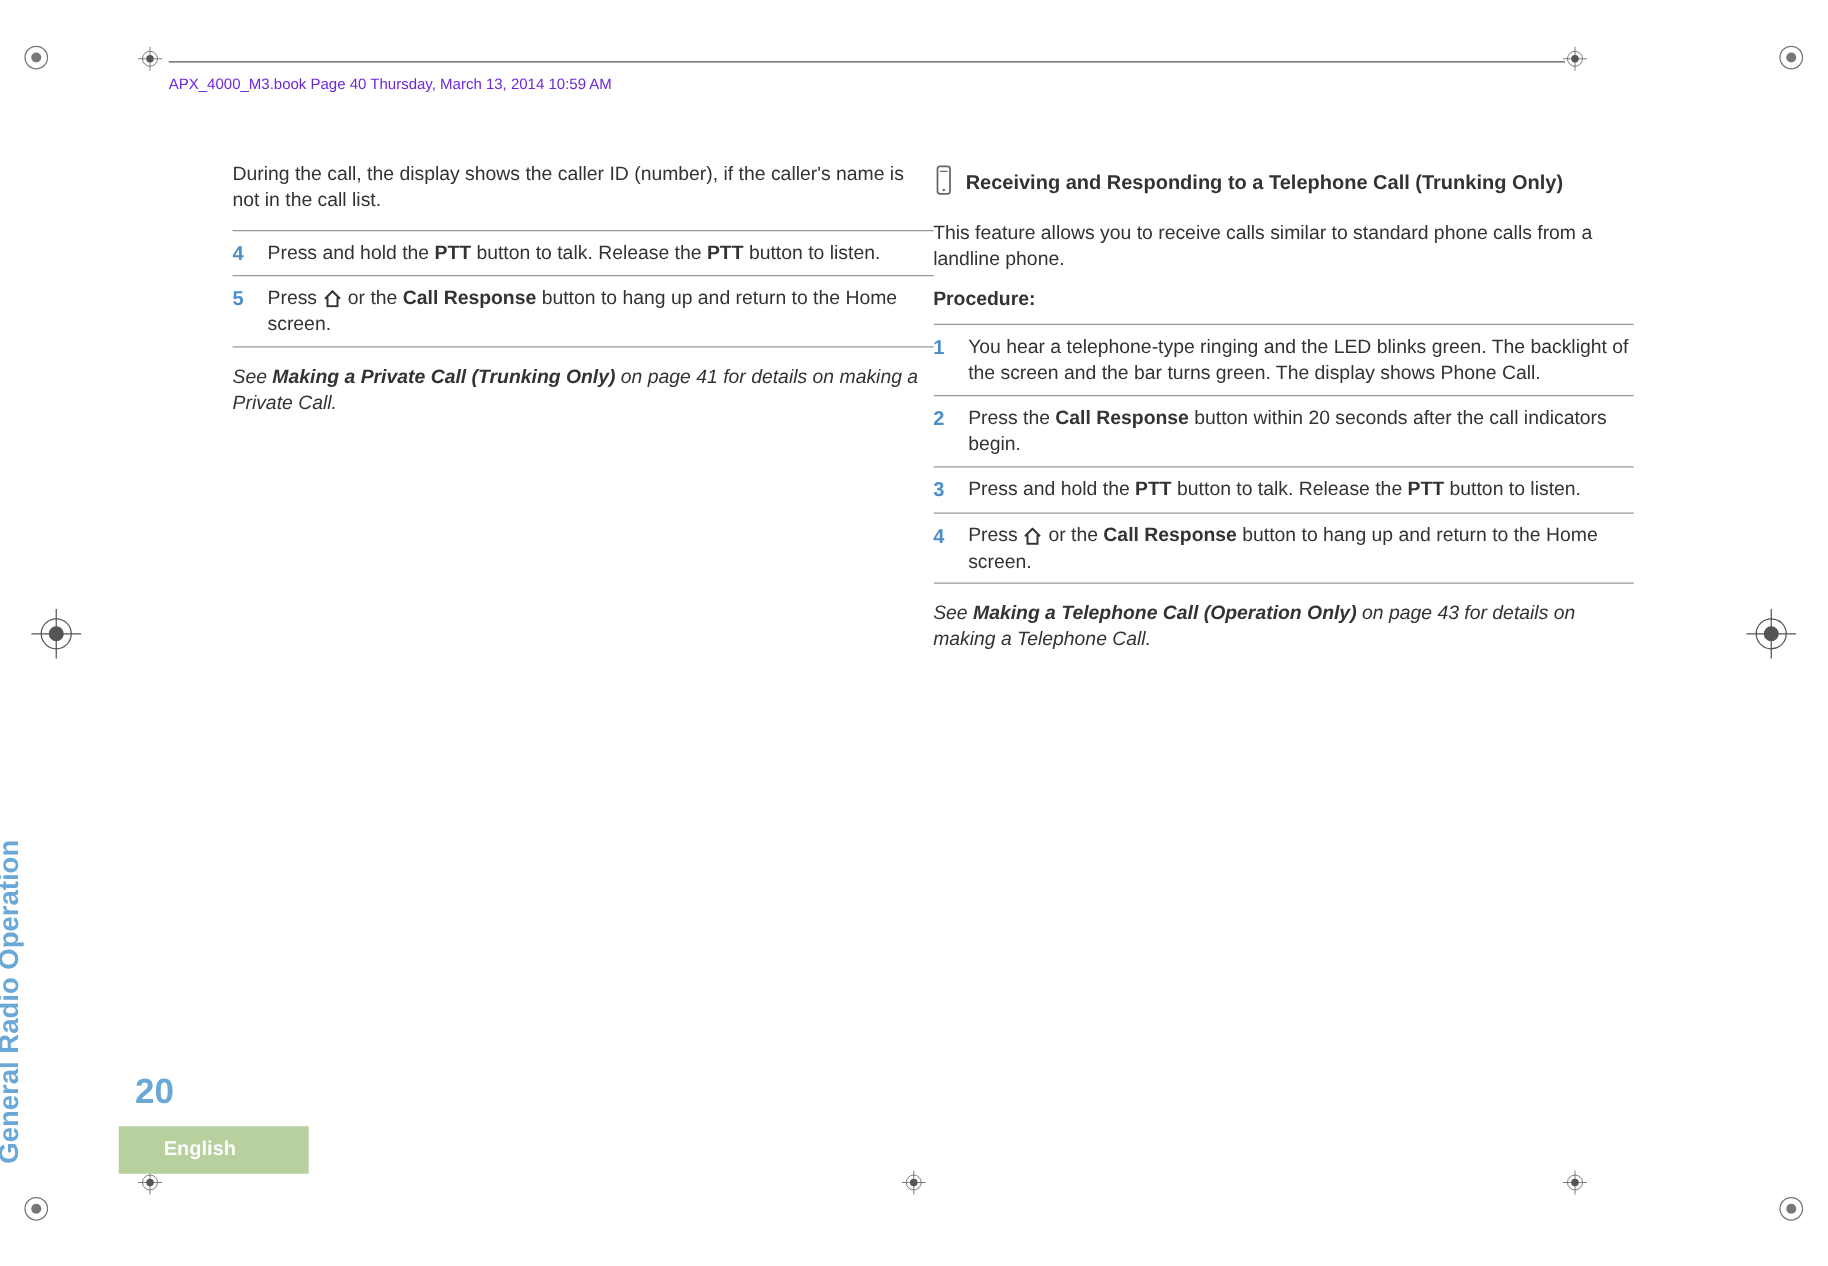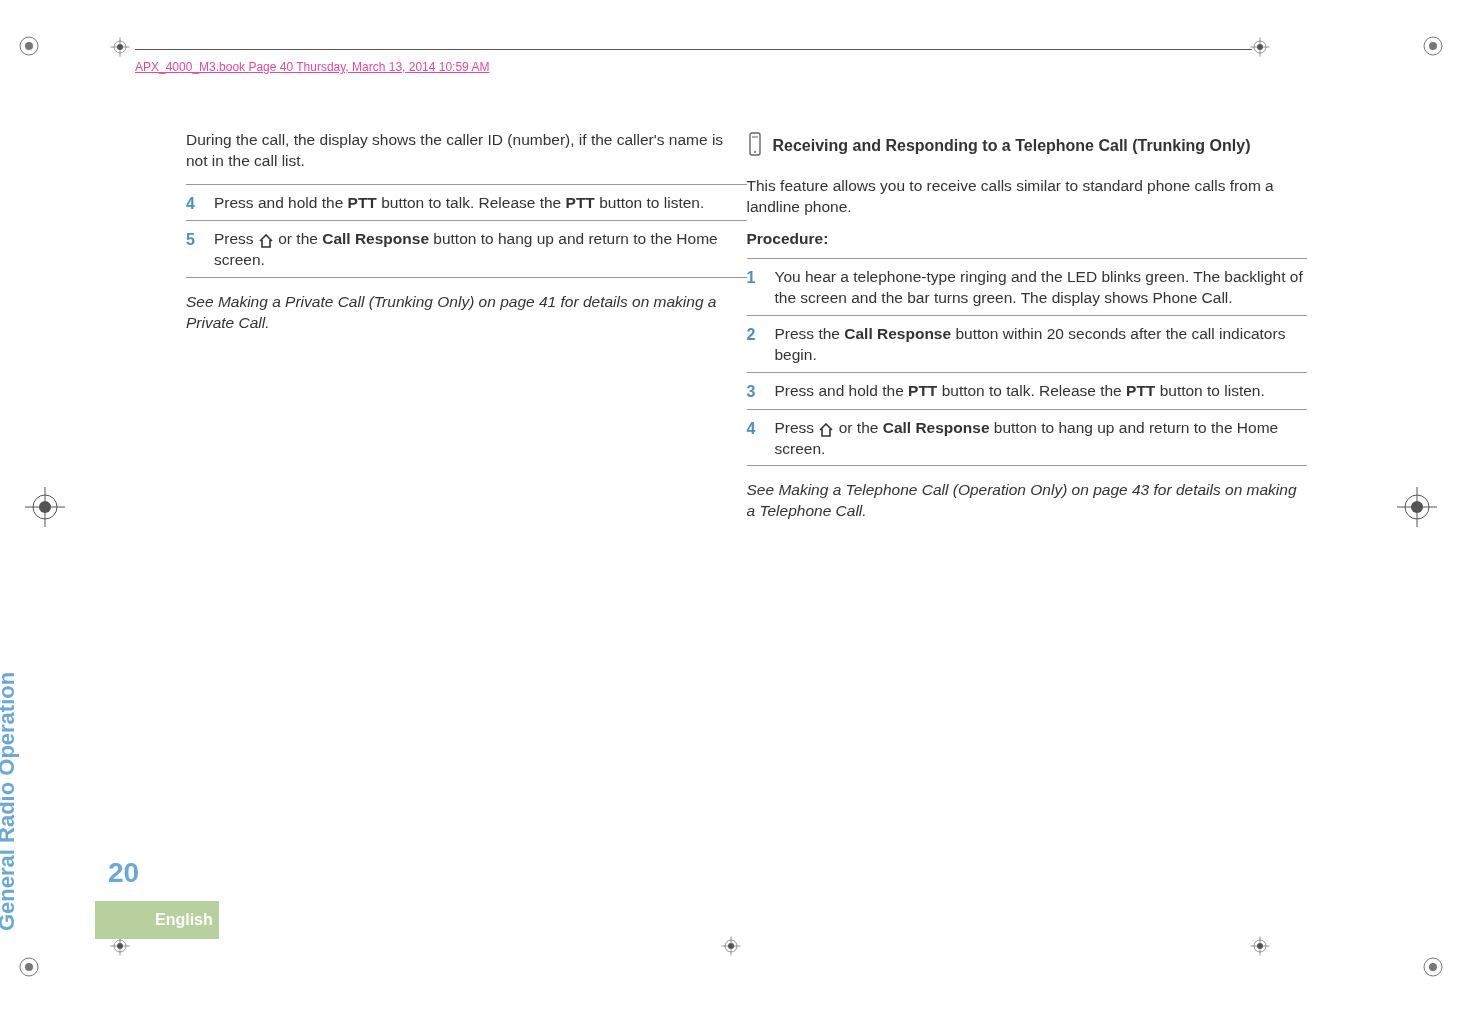--- a/index.html
+++ b/index.html
@@ -43,22 +43,21 @@
     left: 135px;
     right: 210px;
     height: 1px;
     background: #555;
   }
   .header-text {
     position: absolute;
     top: 60px;
     left: 135px;
     font-size: 12px;
-    color: #ec4899;
-    text-decoration: underline;
+    color: #6d28d9;
   }
 
   .page-body {
     position: absolute;
     top: 130px;
     left: 140px;
     right: 155px;
     bottom: 120px;
     display: flex;
   }
@@ -109,21 +108,21 @@
     margin-top: 2px;
   }
   .home-icon {
     display: inline-block;
     vertical-align: middle;
     width: 16px;
     height: 14px;
   }
   .italic { font-style: italic; }
   .bold { font-weight: bold; }
-  .bold-italic { font-weight: normal; font-style: italic; }
+  .bold-italic { font-weight: bold; font-style: italic; }
   .display-text { font-family: Arial, sans-serif; font-weight: normal; font-size: 15.5px; }
   .sidebar-rotated {
     transform: rotate(-90deg);
     transform-origin: left bottom;
     color: #6aa8d8;
     font-weight: bold;
     font-size: 22px;
     white-space: nowrap;
     position: absolute;
     left: 20px;
@@ -138,22 +137,22 @@
     bottom: 124px;
   }
   .lang-badge {
     position: absolute;
     left: 95px;
     bottom: 74px;
     background: #b8cf9e;
     color: #fff;
     font-weight: bold;
     font-size: 16px;
-    padding: 10px 28px 10px 60px;
-    width: 124px;
+    padding: 10px 28px 10px 36px;
+    width: 152px;
   }
   p.para { margin-bottom: 12px; }
   p.para-tight { margin-bottom: 8px; }
 </style>
 </head>
 <body>
 
 <div class="crop-mark cm-tl">
   <svg viewBox="0 0 22 22">
       <circle cx="11" cy="11" r="9" fill="none" stroke="#777" stroke-width="1"></circle>

